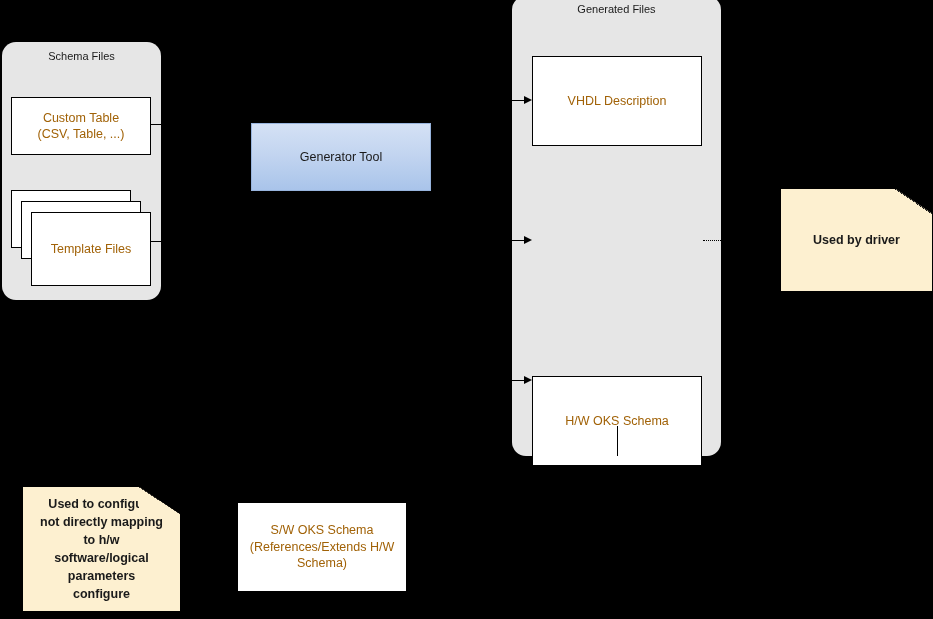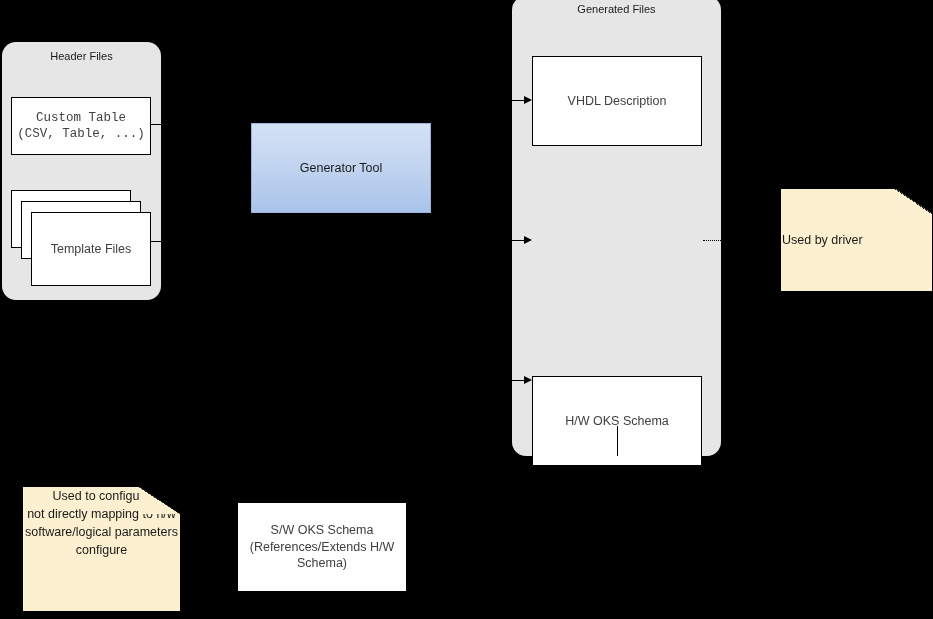--- a/index.html
+++ b/index.html
@@ -36,21 +36,21 @@
   .plain-box {
     position: absolute;
     background: #ffffff;
     border: 1.3px solid #000000;
     box-sizing: border-box;
     display: flex;
     align-items: center;
     justify-content: center;
     text-align: center;
     font-size: 12.5px;
-    color: #404040;
+    color: #a16207;
     line-height: 1.32;
   }
   .stack-shadow {
     position: absolute;
     background: #ffffff;
     border: 1.3px solid #000000;
     box-sizing: border-box;
   }
   .gradient-box {
     position: absolute;
@@ -70,23 +70,25 @@
     box-sizing: border-box;
     font-size: 12.5px;
     color: #1a1a1a;
     line-height: 1.45;
   }
   .note .note-body {
     position: absolute;
     left: 0; right: 0; top: 0; bottom: 0;
     display: flex;
     align-items: center;
+    justify-content: center;
     text-align: center;
-    padding: 0 1px;
+    padding: 0 16px;
     box-sizing: border-box;
+    font-weight: bold;
   }
 
   
   .hline {
     position: absolute;
     background: #000000;
     height: 1.3px;
   }
   .vline {
     position: absolute;
@@ -106,39 +108,39 @@
     height: 0;
     border-top: 1.4px dotted #000000;
   }
 </style>
 </head>
 <body>
 
 <div id="canvas">
 
   <div class="group-container" style="left:2px; top:42px; width:159px; height:258px;">
-    <div class="group-title" style="top:9px;">Header Files</div>
+    <div class="group-title" style="top:9px;">Schema Files</div>
   </div>
 
-  <div class="plain-box" style="left:11px; top:97px; width:140px; height:58px; flex-direction:column;font-family:Liberation Mono, monospace;">
+  <div class="plain-box" style="left:11px; top:97px; width:140px; height:58px; flex-direction:column;">
     <span>Custom Table</span>
     <span>(CSV, Table, ...)</span>
   </div>
 
   <div class="hline" style="left:151px; top:124px; width:11px;"></div>
 
   <div class="stack-shadow" style="left:11px; top:190px; width:120px; height:58px;"></div>
   <div class="stack-shadow" style="left:21px; top:201px; width:120px; height:58px;"></div>
   <div class="plain-box" style="left:31px; top:212px; width:120px; height:74px;">
     <span>Template Files</span>
   </div>
 
   <div class="hline" style="left:151px; top:241px; width:11px;"></div>
 
-  <div class="gradient-box" style="left:251px; top:123px; width:180px; height:90px;">
+  <div class="gradient-box" style="left:251px; top:123px; width:180px; height:68px;">
     <span>Generator Tool</span>
   </div>
 
   <div class="group-container" style="left:512px; top:-4px; width:209px; height:460px;">
     <div class="group-title" style="top:8px;">Generated Files</div>
   </div>
 
   <div class="plain-box" style="left:532px; top:56px; width:170px; height:90px;">
     <span>VHDL Description</span>
   </div>

